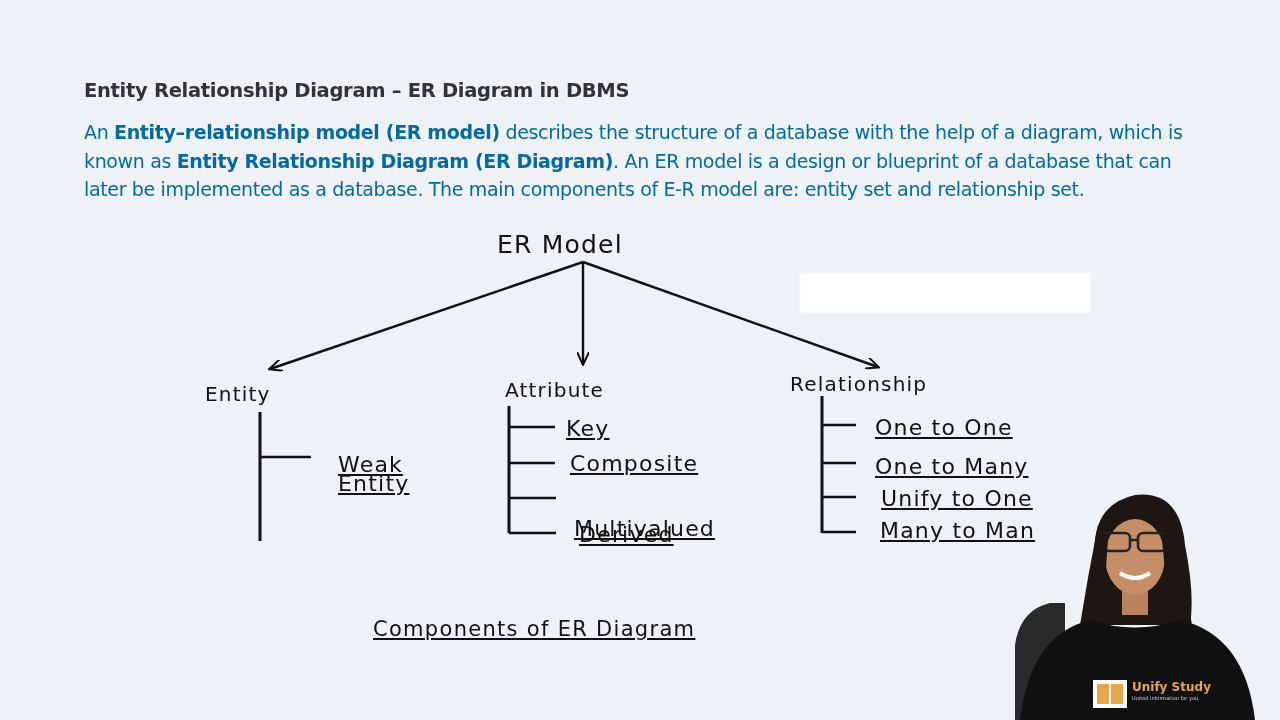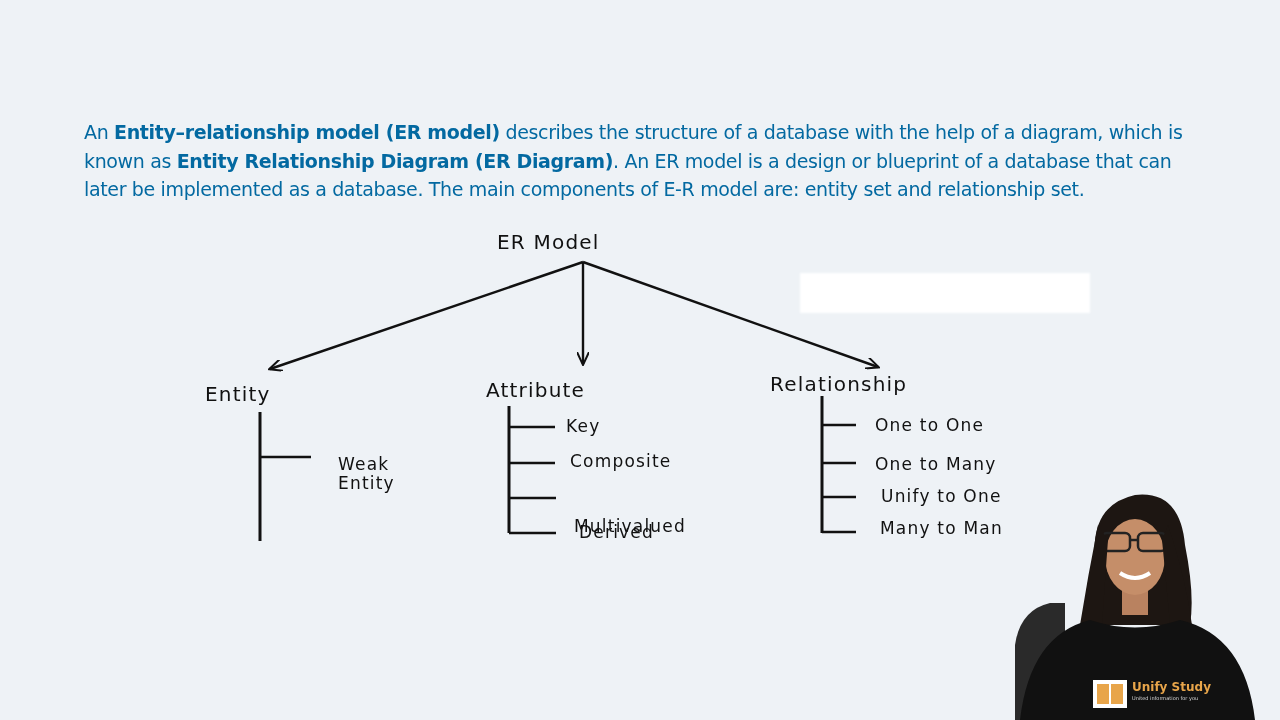--- a/index.html
+++ b/index.html
@@ -6,33 +6,34 @@
   body{width:1280px;height:720px;overflow:hidden;background:#eef2f6;position:relative;
        font-family:"DejaVu Sans","Liberation Sans",sans-serif;color:#222;}
   .slide{position:absolute;inset:0;}
   .title{position:absolute;left:84px;top:79px;font-size:19.5px;font-weight:bold;color:#333;letter-spacing:-0.3px;
          font-family:"DejaVu Sans",sans-serif;}
   .para{position:absolute;left:84px;top:118px;width:1110px;font-size:19px;line-height:28.5px;color:#0369a1;
         font-family:"DejaVu Sans",sans-serif;letter-spacing:-0.35px;}
   .para b{font-weight:bold;}
   svg.diagram{position:absolute;left:0;top:0;}
   .lbl{position:absolute;font-family:"DejaVu Sans",sans-serif;color:#111;letter-spacing:1.2px;white-space:nowrap;}
-  .root{left:497px;top:230px;font-size:20px;}
+  .root{left:497px;top:230px;font-size:25px;}
   .cat{font-size:20px;}
-  .item{font-size:17px;}
+  .item{font-size:22px;text-decoration:underline;}
   .caption{position:absolute;left:373px;top:617px;font-size:21px;text-decoration:underline;letter-spacing:1.3px;color:#111;
            font-family:"DejaVu Sans",sans-serif;}
   .whitebox{position:absolute;left:800px;top:273px;width:290px;height:40px;background:#fff;filter:blur(1px);}
   .presenter{position:absolute;left:1010px;top:485px;width:270px;height:235px;}
 </style>
 </head>
 <body>
 
 <div class="slide">
 
+  <div class="title">Entity Relationship Diagram – ER Diagram in DBMS</div>
 
   <div class="para">
     <span>An </span><b>Entity–relationship model (ER model)</b><span> describes the structure of a database with the help of a diagram, which is known as </span><b>Entity Relationship Diagram (ER Diagram)</b><span>. An ER model is a design or blueprint of a database that can later be implemented as a database. The main components of E-R model are: entity set and relationship set.</span>
   </div>
 
   <div class="whitebox"></div>
 
   <svg class="diagram" width="1280" height="720">
     <defs>
       <marker id="ah" markerWidth="14" markerHeight="12" refX="12" refY="6" orient="auto" markerUnits="userSpaceOnUse">
@@ -62,32 +63,33 @@
   </svg>
 
   <div class="lbl root">ER Model</div>
 
   <div class="lbl cat" style="left:205px;top:382px;">Entity</div>
   <div class="lbl item" style="left:338px;top:455px;line-height:19px;">
     <div>Weak</div>
     <div>Entity</div>
   </div>
 
-  <div class="lbl cat" style="left:486px;top:378px;text-align:center;">Attribute</div>
+  <div class="lbl cat" style="left:505px;top:378px;text-align:center;">Attribute</div>
   <div class="lbl item" style="left:566px;top:416px;">Key</div>
   <div class="lbl item" style="left:570px;top:451px;">Composite</div>
   <div class="lbl item" style="left:574px;top:488px;margin-top:28px;">Multivalued</div>
   <div class="lbl item" style="left:579px;top:522px;">Derived</div>
 
-  <div class="lbl cat" style="left:770px;top:372px;">Relationship</div>
+  <div class="lbl cat" style="left:790px;top:372px;">Relationship</div>
   <div class="lbl item" style="left:875px;top:415px;">One to One</div>
   <div class="lbl item" style="left:875px;top:454px;">One to Many</div>
   <div class="lbl item" style="left:881px;top:486px;">Unify to One</div>
   <div class="lbl item" style="left:880px;top:518px;">Many to Man</div>
 
+  <div class="caption">Components of ER Diagram</div>
 
   <div class="presenter">
     <svg width="270" height="235" viewBox="0 0 270 235">
 
       <path d="M5,160 Q10,125 40,118 L55,118 L55,235 L5,235 Z" fill="#2a2a2a"></path>
 
       <path d="M85,75 Q80,20 125,10 Q170,5 175,60 Q185,110 180,140 L80,140 Q70,110 85,75 Z" fill="#1d1612"></path>
 
       <rect x="112" y="100" width="26" height="30" fill="#b98260"></rect>
 

